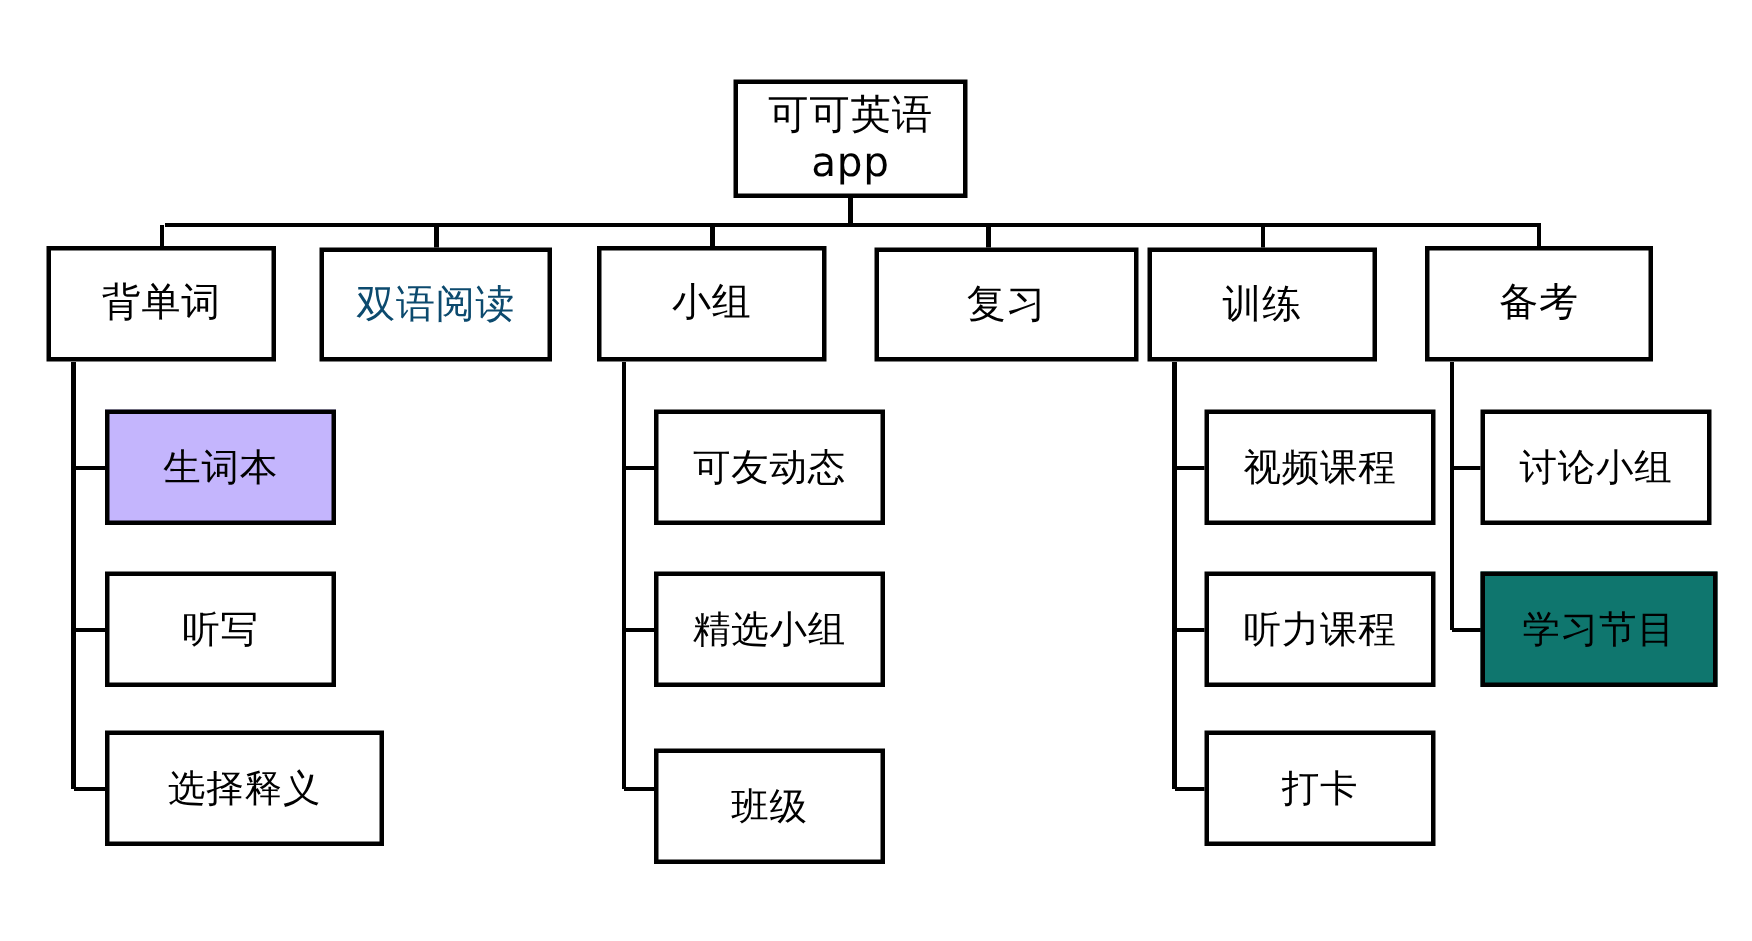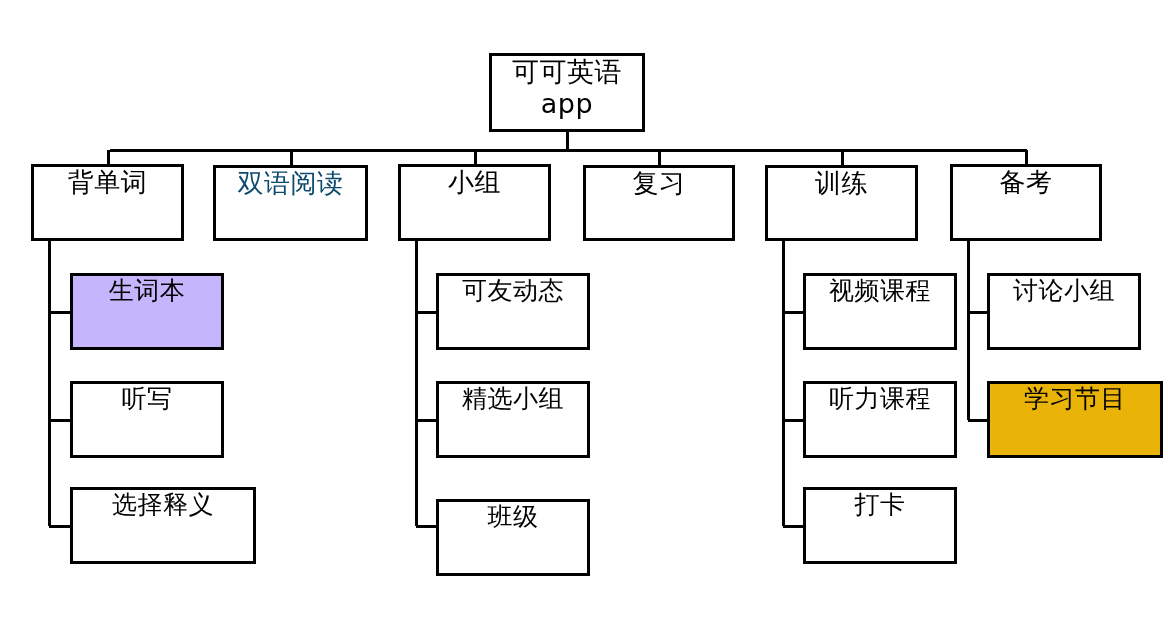--- a/index.html
+++ b/index.html
@@ -25,20 +25,21 @@
     width: 1168px;
     height: 627px;
     pointer-events: none;
   }
   .node-box {
     position: absolute;
     box-sizing: border-box;
     background: #ffffff;
     border: 3px solid #000000;
     display: flex;
+    align-items: center;
     justify-content: center;
     text-align: center;
     color: #000000;
     line-height: 1.18;
     z-index: 2;
   }
   .node-label {
     display: block;
     white-space: pre-line;
     letter-spacing: 0.5px;
@@ -101,38 +102,38 @@
       </div>
       <div class="node-box level-3" style="left: 436px; top: 273px; width: 154px; height: 77px; border-color: rgb(0, 0, 0); background: rgb(255, 255, 255); color: rgb(0, 0, 0);">
         <span class="node-label">可友动态</span>
       </div>
       <div class="node-box level-3" style="left: 436px; top: 381px; width: 154px; height: 77px; border-color: rgb(0, 0, 0); background: rgb(255, 255, 255); color: rgb(0, 0, 0);">
         <span class="node-label">精选小组</span>
       </div>
       <div class="node-box level-3" style="left: 436px; top: 487px; width: 154px; height: 77px; border-color: rgb(0, 0, 0); background: rgb(255, 255, 255); color: rgb(0, 0, 0); margin-top: 12px;">
         <span class="node-label">班级</span>
       </div>
-      <div class="node-box level-2" style="left: 583px; top: 165px; width: 152px; height: 76px; border-color: rgb(0, 0, 0); background: rgb(255, 255, 255); color: rgb(0, 0, 0);">
+      <div class="node-box level-2" style="left: 583px; top: 165px; width: 176px; height: 76px; border-color: rgb(0, 0, 0); background: rgb(255, 255, 255); color: rgb(0, 0, 0);">
         <span class="node-label">复习</span>
       </div>
       <div class="node-box level-2" style="left: 765px; top: 165px; width: 153px; height: 76px; border-color: rgb(0, 0, 0); background: rgb(255, 255, 255); color: rgb(0, 0, 0);">
         <span class="node-label">训练</span>
       </div>
       <div class="node-box level-3" style="left: 803px; top: 273px; width: 154px; height: 77px; border-color: rgb(0, 0, 0); background: rgb(255, 255, 255); color: rgb(0, 0, 0);">
         <span class="node-label">视频课程</span>
       </div>
       <div class="node-box level-3" style="left: 803px; top: 381px; width: 154px; height: 77px; border-color: rgb(0, 0, 0); background: rgb(255, 255, 255); color: rgb(0, 0, 0);">
         <span class="node-label">听力课程</span>
       </div>
       <div class="node-box level-3" style="left: 803px; top: 487px; width: 154px; height: 77px; border-color: rgb(0, 0, 0); background: rgb(255, 255, 255); color: rgb(0, 0, 0);">
         <span class="node-label">打卡</span>
       </div>
       <div class="node-box level-2" style="left: 950px; top: 164px; width: 152px; height: 77px; border-color: rgb(0, 0, 0); background: rgb(255, 255, 255); color: rgb(0, 0, 0);">
         <span class="node-label">备考</span>
       </div>
       <div class="node-box level-3" style="left: 987px; top: 273px; width: 154px; height: 77px; border-color: rgb(0, 0, 0); background: rgb(255, 255, 255); color: rgb(0, 0, 0);">
         <span class="node-label">讨论小组</span>
       </div>
-      <div class="node-box level-3" style="left: 987px; top: 381px; width: 176px; height: 77px; border-color: rgb(0, 0, 0); background: #eab308; color: rgb(0, 0, 0);">
+      <div class="node-box level-3" style="left: 987px; top: 381px; width: 158px; height: 77px; border-color: rgb(0, 0, 0); background: #0f766e; color: rgb(0, 0, 0);">
         <span class="node-label">学习节目</span>
       </div>
     </div>
 </div>
 
 </body></html>

